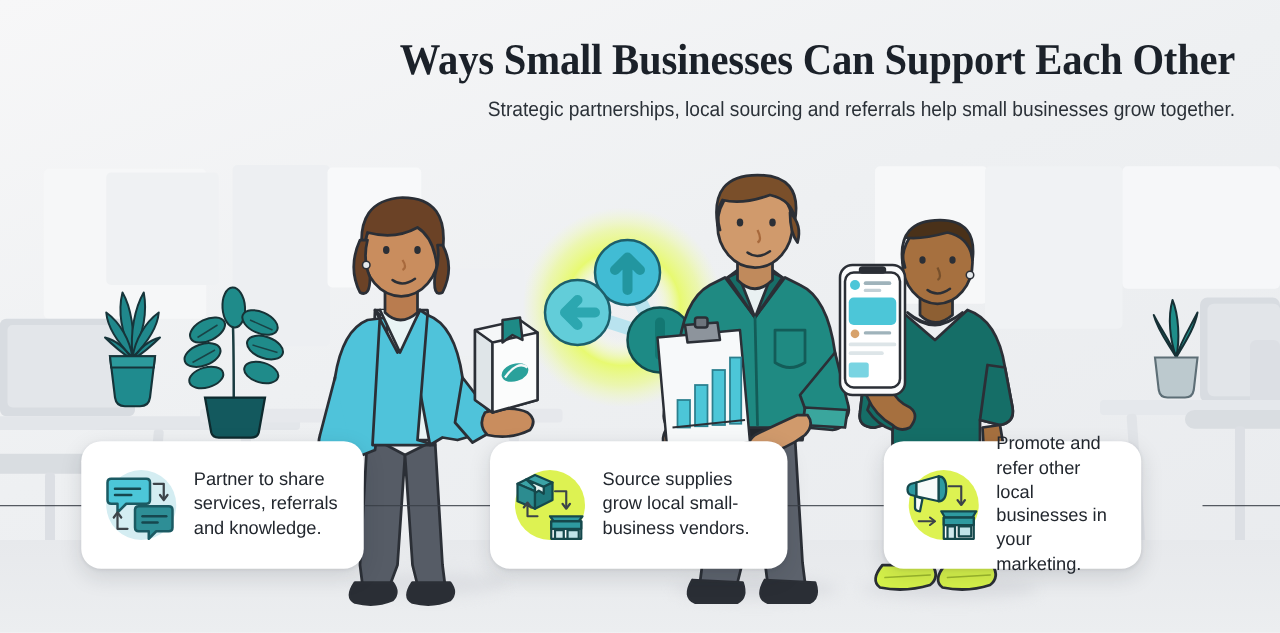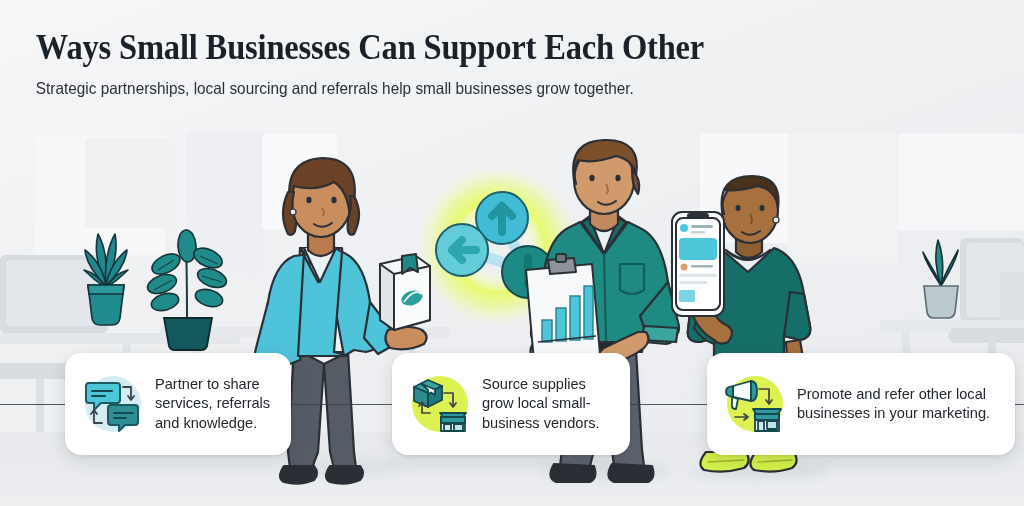--- a/index.html
+++ b/index.html
@@ -15,21 +15,21 @@
   .bg{position:absolute;inset:0;}
   .wallpanel{position:absolute;background:#f4f5f7;border-radius:4px;}
   .deskline{position:absolute;background:#dfe2e6;border-radius:3px;}
   .mon{position:absolute;background:#dcdfe4;border-radius:6px;}
   .chair{position:absolute;background:#d9dde1;border-radius:14px;}
   .floor{position:absolute;left:0;right:0;bottom:0;height:74px;
     background:linear-gradient(180deg,#e7e9ec 0%,#eceef0 100%);}
   .shadowell{position:absolute;border-radius:50%;background:#dddfe3;filter:blur(5px);}
 
   
-  .titlewrap{position:absolute;left:0;right:0;top:28px;text-align:left;}
+  .titlewrap{position:absolute;left:0;right:0;top:28px;text-align:right;}
   .title{font-family:"Liberation Serif", serif;font-weight:700;font-size:35px;
     color:#1b2129;letter-spacing:-0.2px;transform:scaleX(.93);}
   .subtitle{margin-top:11px;font-size:16.5px;color:#2b3138;transform:scaleX(.93);}
 
   
   .conn{position:absolute;height:1.4px;background:#3a4048;opacity:.85;}
 
   
   .card{position:absolute;background:#fff;border-radius:16px;
     box-shadow:0 6px 18px rgba(20,28,40,.13), 0 1px 3px rgba(20,28,40,.08);
@@ -360,21 +360,21 @@
           <path d="M33 44 H57 V58 H33 Z" fill="#ffffff"></path>
           <path d="M33 44 H57 L57 50 H33 Z" fill="#2e9aa0"></path>
           <rect x="36" y="51" width="7" height="7" fill="#cfe9ec"></rect>
           <rect x="46" y="51" width="9" height="7" fill="#bfe3e8"></rect>
         </g>
       </svg>
     </div>
     <div class="txt">Source supplies grow local small-business vendors.</div>
   </div>
 
-  <div class="card" style="left:707px;top:353px;width:308px;height:102px;">
+  <div class="card" style="left:707px;top:353px;width:206px;height:102px;">
     <div class="iconbox">
       <div class="blob" style="left:4px;top:3px;width:56px;height:56px;background:#ddf252;"></div>
       <svg width="62" height="62" viewBox="0 0 62 62" style="position:absolute;left:0;top:0;">
         <g stroke="#15484c" stroke-width="1.8" stroke-linejoin="round">
           <path d="M28 8 L28 28 L10 24 L10 13 Z" fill="#f7fbfa"></path>
           <path d="M10 13 L10 24 L6 23 Q3 22 3 18.5 Q3 15 6 14 Z" fill="#2e9aa0"></path>
           <path d="M28 8 Q34 8 34 18 Q34 28 28 28 Z" fill="#2e9aa0"></path>
           <path d="M9 24 L9 33 Q9 36 13 36 L15 26 Z" fill="#f7fbfa"></path>
         </g>
         <g stroke="#3c4349" stroke-width="1.7" fill="none" stroke-linecap="round" stroke-linejoin="round">

